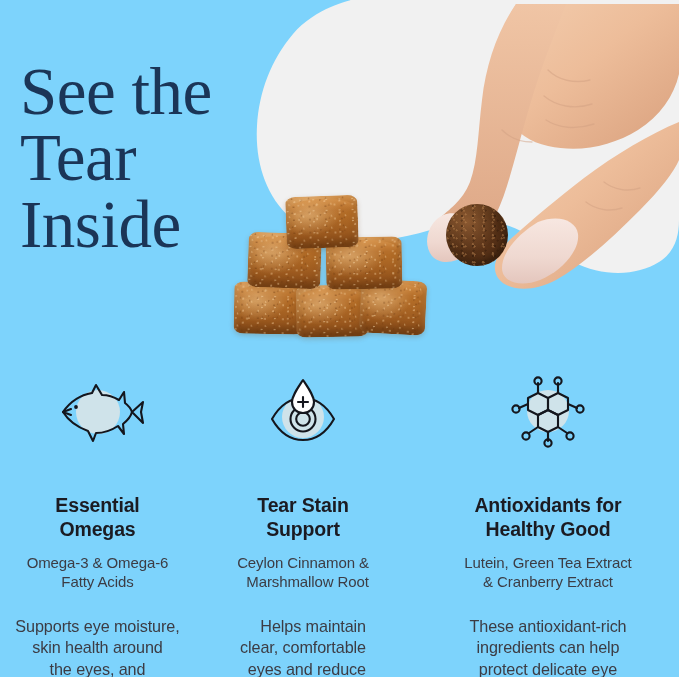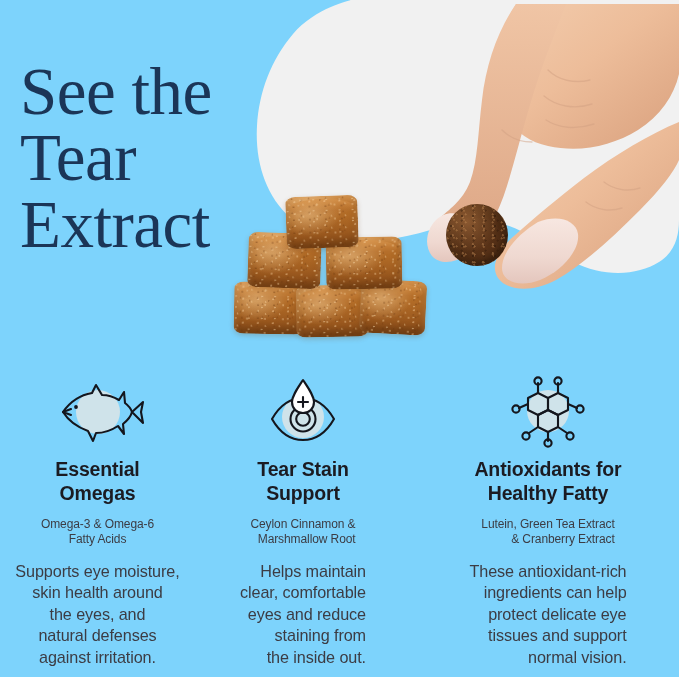--- a/index.html
+++ b/index.html
@@ -165,41 +165,42 @@
   .icon-wrap svg { display:block; overflow:visible; }
 
   .f-title {
     font-size:19.5px;
     font-weight:700;
     line-height:1.22;
     color:#1b1b22;
     letter-spacing:-0.15px;
     margin-bottom:11px;
     white-space:pre-line;
+    margin-top:36px;
   }
   .f-ingredients {
-    font-size:12px;
+    font-size:15px;
     font-weight:400;
     line-height:1.3;
     color:#3c3c44;
     letter-spacing:-0.1px;
-    margin-bottom:13px;
+    margin-bottom:24px;
     white-space:pre-line;
   }
   .f-body {
     font-size:16.2px;
     font-weight:400;
     line-height:1.33;
     color:#3c3c44;
     letter-spacing:-0.1px;
     white-space:pre-line;
   }
   .f1 .f-ingredients, .f1 .f-body { padding:0 2px; }
   .f2 .f-ingredients, .f2 .f-body { padding:0 4px;text-align:right; }
-  .f3 .f-ingredients, .f3 .f-body { padding:0 6px;text-align:right; }
+  .f3 .f-ingredients, .f3 .f-body { padding:0 6px; }
 </style>
 </head>
 <body>
 
 <div id="page">
 
   <div class="blob">
     <svg viewBox="0 0 424 352" xmlns="http://www.w3.org/2000/svg" aria-hidden="true">
       <path d="M 96 0
                C 96 0, 60 8, 38 34
@@ -210,21 +211,21 @@
                C 268 226, 290 248, 318 262
                C 348 277, 382 276, 404 262
                C 420 252, 424 236, 424 220
                L 424 0 Z" fill="#f1f1f1"></path>
     </svg>
   </div>
 
   <div class="headline">
     <span class="ln">See the</span>
     <span class="ln">Tear</span>
-    <span class="ln">Extract</span>
+    <span class="ln">Inside</span>
   </div>
 
   <div class="hero-stage">
 
     <div class="chew-stack">
       <div class="chew c-top">
           <span class="cap"></span>
         </div>
       <div class="chew c-midl">
           <span class="cap"></span>
@@ -408,21 +409,21 @@
             <circle cx="50" cy="4" r="3.6"></circle>
             <circle cx="8" cy="32" r="3.6"></circle>
             <circle cx="72" cy="32" r="3.6"></circle>
             <circle cx="18" cy="59" r="3.6"></circle>
             <circle cx="62" cy="59" r="3.6"></circle>
             <circle cx="40" cy="66" r="3.6"></circle>
           </g>
         </svg>
       </div>
       <div class="f-title">Antioxidants for
-Healthy Fatty</div>
+Healthy Good</div>
       <div class="f-ingredients">Lutein, Green Tea Extract
 &amp; Cranberry Extract</div>
       <div class="f-body">These antioxidant-rich
 ingredients can help
 protect delicate eye
 tissues and support
 normal vision.</div>
     </div>
 
   </div>

